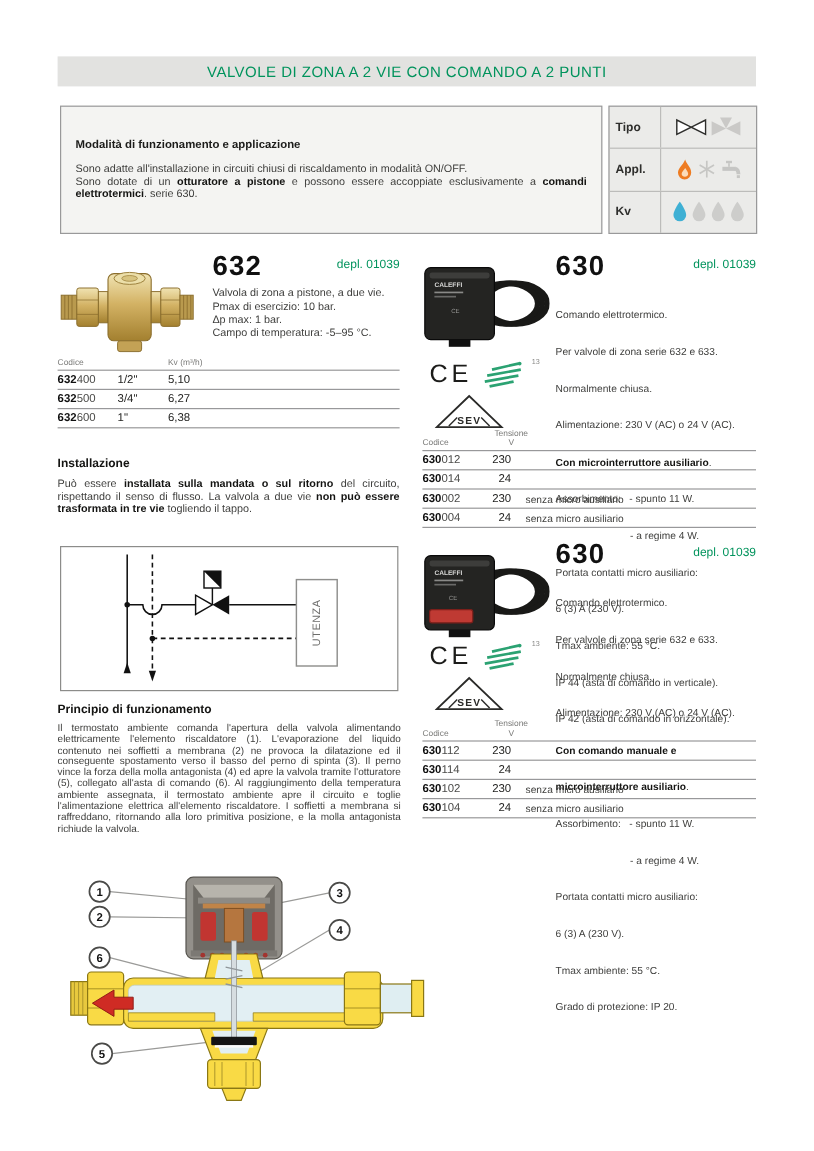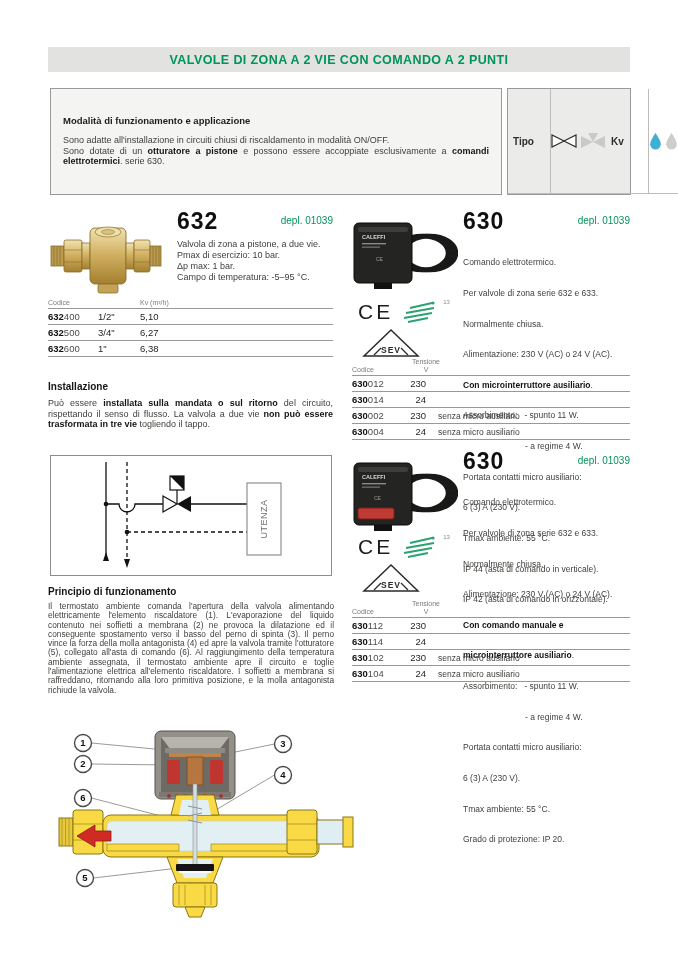--- a/index.html
+++ b/index.html
@@ -2,30 +2,30 @@
 <html><head>
 <meta charset="utf-8">
 <style>
   html,body{margin:0;padding:0;background:#fff}
   #page{position:relative;width:678px;height:959px;background:#fff;
         font-family:"Liberation Sans","DejaVu Sans",sans-serif;color:#222;overflow:hidden}
   .abs{position:absolute}
   svg text{font-family:"Liberation Sans","DejaVu Sans",sans-serif}
 
   #titlebar{left:48px;top:47px;width:582px;height:25px;background:#e2e2e0;color:#00935c;
-            font-weight:bold;font-size:12.5px;display:flex;align-items:center;justify-content:center;letter-spacing:.4px}
+            font-weight:normal;font-size:12.5px;display:flex;align-items:center;justify-content:center;letter-spacing:.4px}
 
   #introbox{left:50px;top:88px;width:452px;height:107px;border:1px solid #99999a;background:#f4f4f2;
             box-sizing:border-box;padding:26px 12px 0}
   #introbox h3{margin:0 0 9px;font-size:9.5px;color:#1c1c1a}
   #introbox p{margin:0;font-size:9px;line-height:10.6px;color:#3e3e3c;text-align:justify}
   #introbox b,#inst-body b{color:#141412}
 
   #specmatrix{left:507px;top:88px;width:124px;height:107px;border:1px solid #99999a;background:#ebebe9;
-              box-sizing:border-box;display:flex;}
+              box-sizing:border-box;display:flex;flex-direction:column}
   .sm-row{flex:1;display:flex;align-items:stretch;border-bottom:1px solid #bcbcba}
   .sm-row:last-child{border-bottom:0}
   .sm-label{width:37px;border-right:1px solid #bcbcba;display:flex;align-items:center;padding-left:5px;
             font-size:10px;font-weight:bold;color:#2e2e2c}
   .sm-icons{flex:1;display:flex;align-items:center;justify-content:center;gap:3px}
   .chip{font-size:6.5px;font-weight:bold;color:#2e2e2c;background:#fff;border:1px solid #a9a9a7;border-radius:2px;padding:1.5px 3px;white-space:nowrap}
   .chip.off{background:transparent;border-color:#cccccb;color:#b5b5b3;font-weight:normal}
 
   .prod-head{display:flex;justify-content:space-between;align-items:flex-start}
   .prod-code{font-size:23px;font-weight:bold;letter-spacing:1px;color:#101010;line-height:1}
@@ -107,37 +107,20 @@
           <polygon points="25,2 25,14 13,8" fill="#fff" stroke="#2e2e2c" stroke-width="1.2"></polygon>
         </svg>
         <svg width="26" height="18" viewBox="0 0 26 18">
           <polygon points="1,4 1,16 13,10" fill="#cac9c7"></polygon>
           <polygon points="25,4 25,16 13,10" fill="#cac9c7"></polygon>
           <polygon points="8,1 18,1 13,10" fill="#cac9c7"></polygon>
         </svg>
       </div>
     </div>
     <div class="sm-row">
-      <div class="sm-label">Kv</div>
-      <div class="sm-icons">
-        <svg width="13" height="17" viewBox="0 0 12 16">
-          <path d="M6 0 C6 0 1 7 1 10.5 A5 5 0 0 0 11 10.5 C11 7 6 0 6 0 Z" fill="#3fb0d4"></path>
-        </svg>
-        <svg width="13" height="17" viewBox="0 0 12 16">
-          <path d="M6 0 C6 0 1 7 1 10.5 A5 5 0 0 0 11 10.5 C11 7 6 0 6 0 Z" fill="#cdcdcb"></path>
-        </svg>
-        <svg width="13" height="17" viewBox="0 0 12 16">
-          <path d="M6 0 C6 0 1 7 1 10.5 A5 5 0 0 0 11 10.5 C11 7 6 0 6 0 Z" fill="#cdcdcb"></path>
-        </svg>
-        <svg width="13" height="17" viewBox="0 0 12 16">
-          <path d="M6 0 C6 0 1 7 1 10.5 A5 5 0 0 0 11 10.5 C11 7 6 0 6 0 Z" fill="#cdcdcb"></path>
-        </svg>
-      </div>
-    </div>
-    <div class="sm-row">
       <div class="sm-label">Appl.</div>
       <div class="sm-icons">
         <svg width="15" height="19" viewBox="0 0 15 19">
           <path d="M8 1 C9 5 13 7 13 12 A5.5 5.5 0 0 1 2 12 C2 8 6 6 8 1 Z" fill="#ee7c22"></path>
           <path d="M8 8 C9 10 10.5 11 10.5 13 A2.8 2.8 0 0 1 5 13 C5 11 7 10 8 8 Z" fill="#fbdcba"></path>
         </svg>
         <svg width="16" height="16" viewBox="0 0 16 16">
           <g stroke="#c6c6c4" stroke-width="1.4">
             <line x1="8" y1="1" x2="8" y2="15"></line>
               <line x1="2" y1="4.5" x2="14" y2="11.5"></line>
@@ -145,20 +128,37 @@
           </g>
         </svg>
         <svg width="18" height="16" viewBox="0 0 18 16">
           <g fill="#c6c6c4">
             <rect x="5" y="1" width="5" height="2"></rect>
               <rect x="6.8" y="3" width="1.4" height="3"></rect>
             <rect x="2" y="6" width="11" height="3.4"></rect>
             <path d="M13 6 q4 1.2 4 6.2 h-3.2 q0 -3.4 -2.4 -3.4 Z"></path>
             <rect x="14" y="13" width="2.6" height="2.4"></rect>
           </g>
+        </svg>
+      </div>
+    </div>
+    <div class="sm-row">
+      <div class="sm-label">Kv</div>
+      <div class="sm-icons">
+        <svg width="13" height="17" viewBox="0 0 12 16">
+          <path d="M6 0 C6 0 1 7 1 10.5 A5 5 0 0 0 11 10.5 C11 7 6 0 6 0 Z" fill="#3fb0d4"></path>
+        </svg>
+        <svg width="13" height="17" viewBox="0 0 12 16">
+          <path d="M6 0 C6 0 1 7 1 10.5 A5 5 0 0 0 11 10.5 C11 7 6 0 6 0 Z" fill="#cdcdcb"></path>
+        </svg>
+        <svg width="13" height="17" viewBox="0 0 12 16">
+          <path d="M6 0 C6 0 1 7 1 10.5 A5 5 0 0 0 11 10.5 C11 7 6 0 6 0 Z" fill="#cdcdcb"></path>
+        </svg>
+        <svg width="13" height="17" viewBox="0 0 12 16">
+          <path d="M6 0 C6 0 1 7 1 10.5 A5 5 0 0 0 11 10.5 C11 7 6 0 6 0 Z" fill="#cdcdcb"></path>
         </svg>
       </div>
     </div>
   </div>
 
   <svg id="p632-photo" class="abs" width="112" height="88" viewBox="0 0 112 88">
     <defs>
       <linearGradient id="brassg" x1="0" y1="0" x2="0" y2="1">
         <stop offset="0" stop-color="#f0e3b2"></stop>
           <stop offset=".45" stop-color="#d3b264"></stop>

